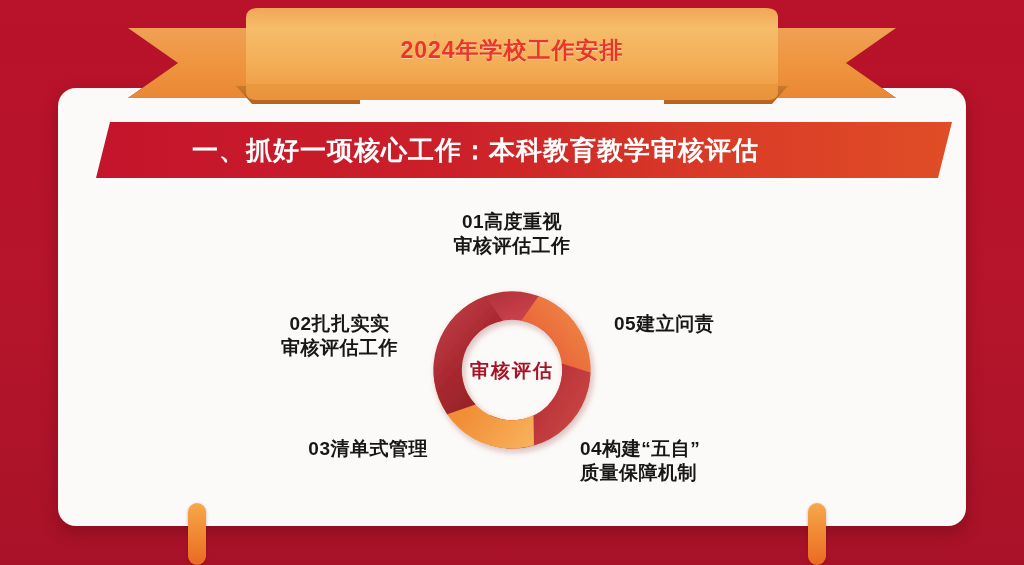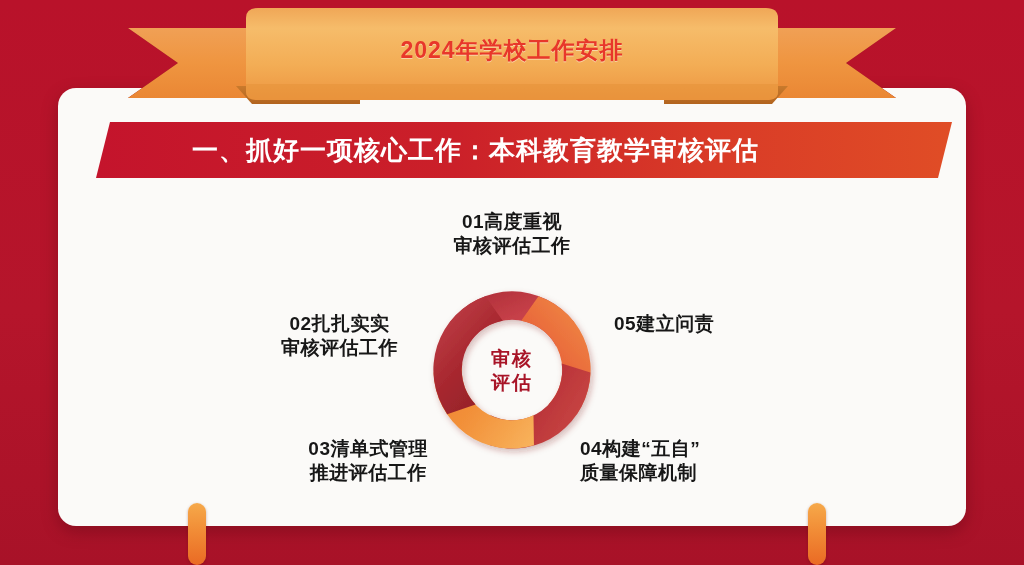--- a/index.html
+++ b/index.html
@@ -99,21 +99,21 @@
     height: 245px;
   }
   #diagram svg { display: block; width: 300px; height: 245px; }
   #center-label {
     position: absolute;
     left: 0;
     top: 0;
     width: 300px;
     height: 245px;
     display: flex;
-    flex-direction: column;
+    flex-direction: row;
     align-items: center;
     justify-content: center;
     pointer-events: none;
   }
   #center-label span {
     font-size: 19px;
     font-weight: bold;
     color: #a81427;
     line-height: 1.22;
     letter-spacing: 2px;
@@ -255,21 +255,20 @@
   <div class="petal-label" id="label-01">
     <span class="ln">01高度重视</span>
     <span class="ln">审核评估工作</span>
   </div>
   <div class="petal-label" id="label-02">
     <span class="ln">02扎扎实实</span>
     <span class="ln">审核评估工作</span>
   </div>
   <div class="petal-label" id="label-03">
     <span class="ln">03清单式管理</span>
-    <span class="ln">推进评估工作</span>
   </div>
   <div class="petal-label" id="label-04">
     <span class="ln">04构建“五自”</span>
     <span class="ln">质量保障机制</span>
   </div>
   <div class="petal-label" id="label-05">
     <span class="ln">05建立问责</span>
   </div>
 
 </div>

